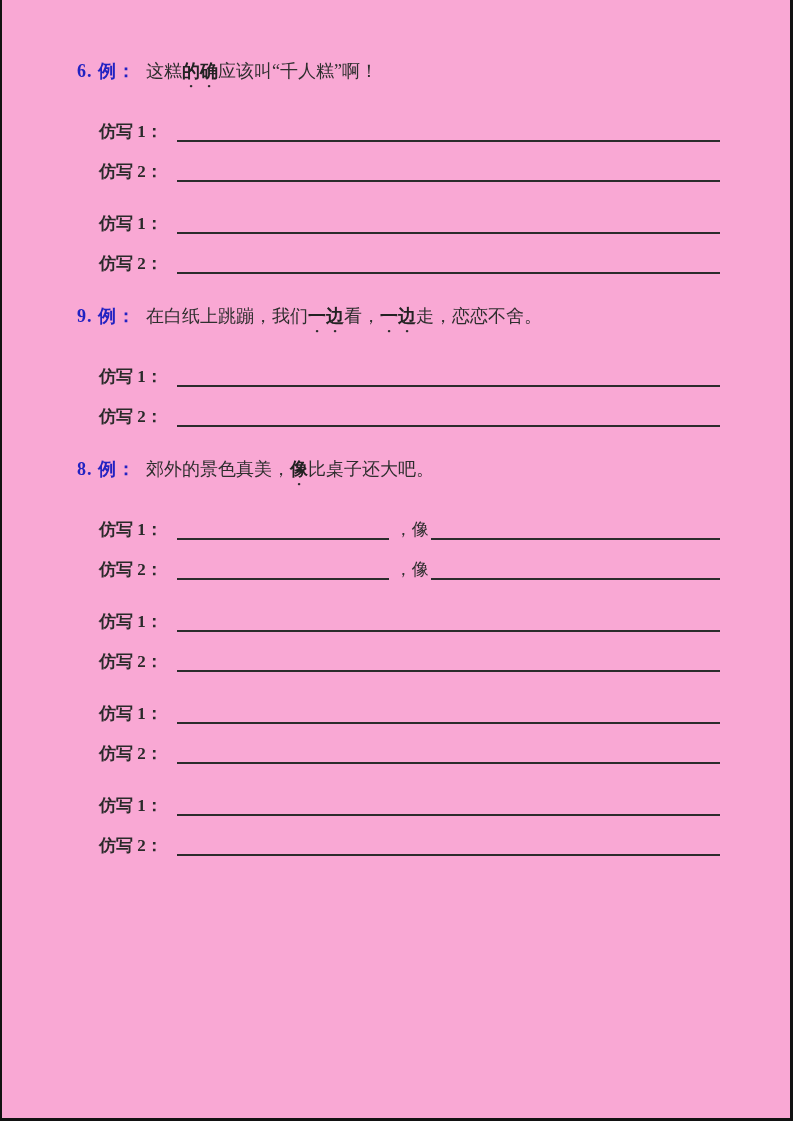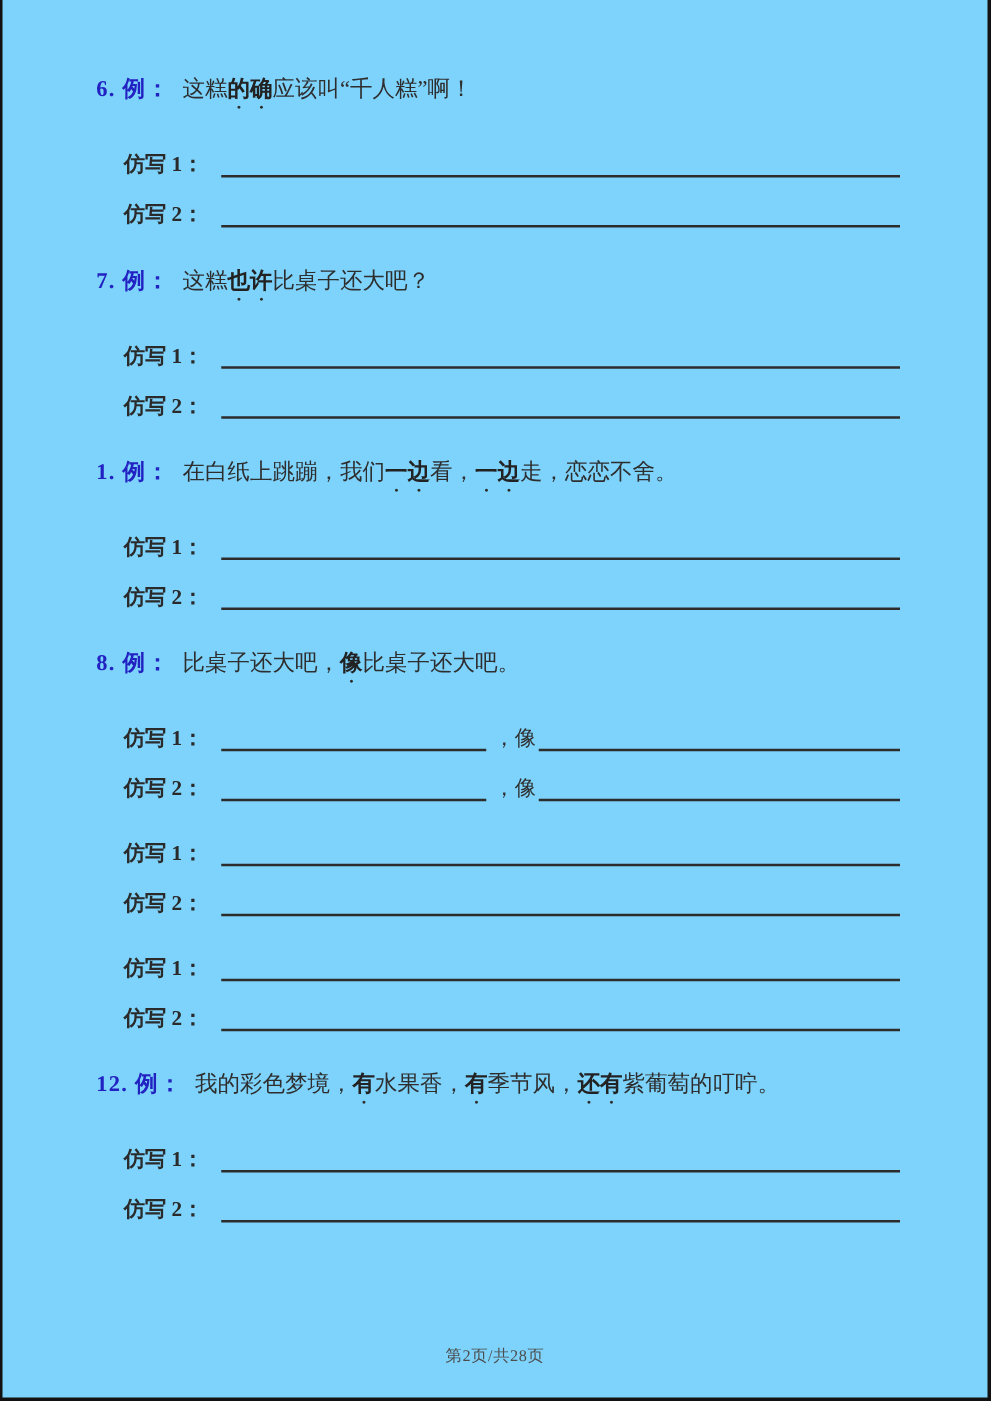--- a/index.html
+++ b/index.html
@@ -6,21 +6,21 @@
   html, body { width: 793px; height: 1121px; }
   body {
     background: #121212;
     position: relative;
     font-family: "Liberation Serif", "DejaVu Serif", serif;
     overflow: hidden;
   }
   .sheet {
     position: absolute;
     top: 0; left: 2px; right: 3px; bottom: 3px;
-    background: #7dd3fc;
+    background: #f9a8d4;
     padding: 58px 0 0 75px;
   }
   .items { width: 643px; }
   .item { margin-bottom: 28px; }
   .example {
     font-size: 18px;
     line-height: 26px;
     color: #2e2e2e;
     margin-bottom: 28px;
     white-space: nowrap;
@@ -88,43 +88,42 @@
         <div class="row">
           <span class="rlabel">仿写 1：</span>
           <span class="line fill"></span>
         </div>
         <div class="row">
           <span class="rlabel">仿写 2：</span>
           <span class="line fill"></span>
         </div>
       </div>
       <div class="item">
-        <div class="example"><span class="num">7. 例：</span><span class="sentence"><span class="seg">这糕</span><span class="em">也许</span><span class="seg">比桌子还大吧？</span></span></div>
         <div class="row">
           <span class="rlabel">仿写 1：</span>
           <span class="line fill"></span>
         </div>
         <div class="row">
           <span class="rlabel">仿写 2：</span>
           <span class="line fill"></span>
         </div>
       </div>
       <div class="item">
-        <div class="example"><span class="num">1. 例：</span><span class="sentence"><span class="seg">在白纸上跳蹦，我们</span><span class="em">一边</span><span class="seg">看，</span><span class="em">一边</span><span class="seg">走，恋恋不舍。</span></span></div>
+        <div class="example"><span class="num">9. 例：</span><span class="sentence"><span class="seg">在白纸上跳蹦，我们</span><span class="em">一边</span><span class="seg">看，</span><span class="em">一边</span><span class="seg">走，恋恋不舍。</span></span></div>
         <div class="row">
           <span class="rlabel">仿写 1：</span>
           <span class="line fill"></span>
         </div>
         <div class="row">
           <span class="rlabel">仿写 2：</span>
           <span class="line fill"></span>
         </div>
       </div>
       <div class="item">
-        <div class="example"><span class="num">8. 例：</span><span class="sentence"><span class="seg">比桌子还大吧，</span><span class="em">像</span><span class="seg">比桌子还大吧。</span></span></div>
+        <div class="example"><span class="num">8. 例：</span><span class="sentence"><span class="seg">郊外的景色真美，</span><span class="em">像</span><span class="seg">比桌子还大吧。</span></span></div>
         <div class="row">
           <span class="rlabel">仿写 1：</span>
           <span class="line short"></span>
           <span class="conn">，像</span>
           <span class="line fill"></span>
         </div>
         <div class="row">
           <span class="rlabel">仿写 2：</span>
           <span class="line short"></span>
           <span class="conn">，像</span>
@@ -145,25 +144,23 @@
         <div class="row">
           <span class="rlabel">仿写 1：</span>
           <span class="line fill"></span>
         </div>
         <div class="row">
           <span class="rlabel">仿写 2：</span>
           <span class="line fill"></span>
         </div>
       </div>
       <div class="item">
-        <div class="example"><span class="num">12. 例：</span><span class="sentence"><span class="seg">我的彩色梦境，</span><span class="em">有</span><span class="seg">水果香，</span><span class="em">有</span><span class="seg">季节风，</span><span class="em">还有</span><span class="seg">紫葡萄的叮咛。</span></span></div>
         <div class="row">
           <span class="rlabel">仿写 1：</span>
           <span class="line fill"></span>
         </div>
         <div class="row">
           <span class="rlabel">仿写 2：</span>
           <span class="line fill"></span>
         </div>
       </div>
     </div>
-  <div class="footer">第2页/共28页</div>
 </div>
 
 </body></html>

